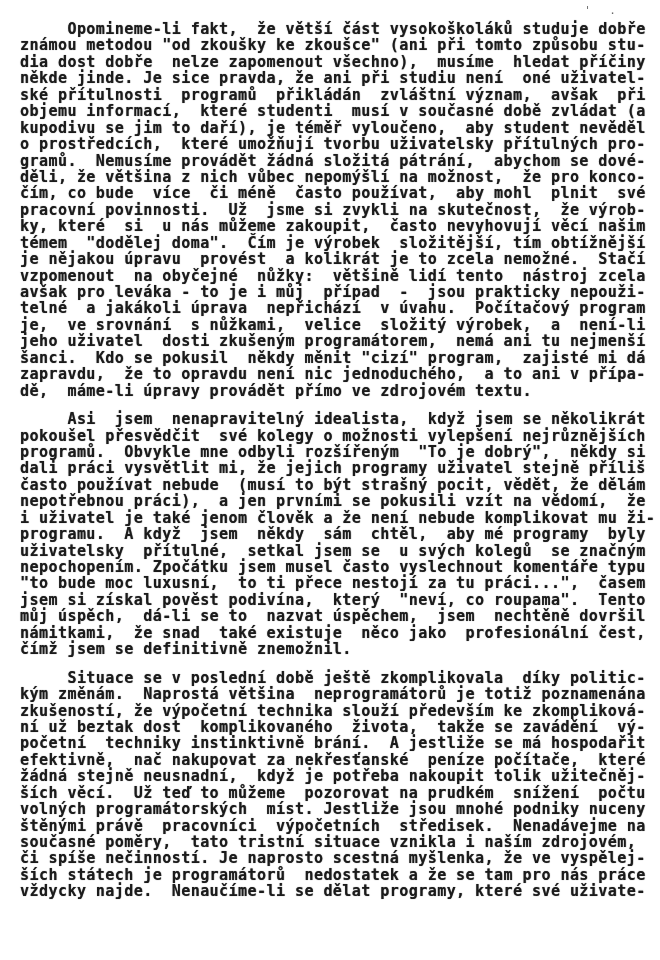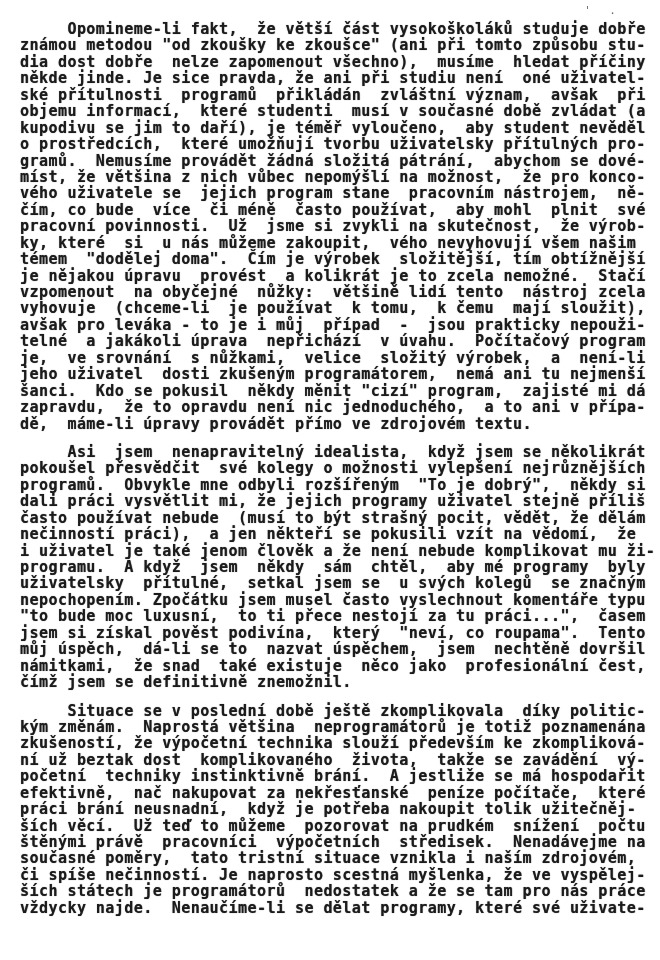--- a/index.html
+++ b/index.html
@@ -57,63 +57,62 @@
       <div class="paragraph">
         <div class="text-line">     Opomineme-li fakt,  že větší část vysokoškoláků studuje dobře</div>
         <div class="text-line">známou metodou "od zkoušky ke zkoušce" (ani při tomto způsobu stu-</div>
         <div class="text-line">dia dost dobře  nelze zapomenout všechno),  musíme  hledat příčiny</div>
         <div class="text-line">někde jinde. Je sice pravda, že ani při studiu není  oné uživatel-</div>
         <div class="text-line">ské přítulnosti  programů  přikládán  zvláštní význam,  avšak  při</div>
         <div class="text-line">objemu informací,  které studenti  musí v současné době zvládat (a</div>
         <div class="text-line">kupodivu se jim to daří), je téměř vyloučeno,  aby student nevěděl</div>
         <div class="text-line">o prostředcích,  které umožňují tvorbu uživatelsky přítulných pro-</div>
         <div class="text-line">gramů.  Nemusíme provádět žádná složitá pátrání,  abychom se dové-</div>
-        <div class="text-line">míst, že většina z nich vůbec nepomýšlí na možnost,  že pro konco-</div>
-        <div class="text-line">vého uživatele se  jejich program stane  pracovním nástrojem,  ně-</div>
+        <div class="text-line">děli, že většina z nich vůbec nepomýšlí na možnost,  že pro konco-</div>
         <div class="text-line">čím, co bude  více  či méně  často používat,  aby mohl  plnit  své</div>
         <div class="text-line">pracovní povinnosti.  Už  jsme si zvykli na skutečnost,  že výrob-</div>
-        <div class="text-line">ky, které  si  u nás můžeme zakoupit,  vého nevyhovují všem našim</div>
+        <div class="text-line">ky, které  si  u nás můžeme zakoupit,  často nevyhovují věcí našim</div>
         <div class="text-line">témem  "dodělej doma".  Čím je výrobek  složitější, tím obtížnější</div>
         <div class="text-line">je nějakou úpravu  provést  a kolikrát je to zcela nemožné.  Stačí</div>
         <div class="text-line">vzpomenout  na obyčejné  nůžky:  většině lidí tento  nástroj zcela</div>
-        <div class="text-line">vyhovuje  (chceme-li  je používat  k tomu,  k čemu  mají sloužit),</div>
         <div class="text-line">avšak pro leváka - to je i můj  případ  -  jsou prakticky nepouži-</div>
         <div class="text-line">telné  a jakákoli úprava  nepřichází  v úvahu.  Počítačový program</div>
         <div class="text-line">je,  ve srovnání  s nůžkami,  velice  složitý výrobek,  a  není-li</div>
         <div class="text-line">jeho uživatel  dosti zkušeným programátorem,  nemá ani tu nejmenší</div>
         <div class="text-line">šanci.  Kdo se pokusil  někdy měnit "cizí" program,  zajisté mi dá</div>
         <div class="text-line">zapravdu,  že to opravdu není nic jednoduchého,  a to ani v přípa-</div>
         <div class="text-line">dě,  máme-li úpravy provádět přímo ve zdrojovém textu.</div>
       </div>
       <div class="paragraph">
         <div class="text-line">     Asi  jsem  nenapravitelný idealista,  když jsem se několikrát</div>
         <div class="text-line">pokoušel přesvědčit  své kolegy o možnosti vylepšení nejrůznějších</div>
         <div class="text-line">programů.  Obvykle mne odbyli rozšířeným  "To je dobrý",  někdy si</div>
         <div class="text-line">dali práci vysvětlit mi, že jejich programy uživatel stejně příliš</div>
         <div class="text-line">často používat nebude  (musí to být strašný pocit, vědět, že dělám</div>
-        <div class="text-line">nečinností práci),  a jen někteří se pokusili vzít na vědomí,  že</div>
+        <div class="text-line">nepotřebnou práci),  a jen prvními se pokusili vzít na vědomí,  že</div>
         <div class="text-line">i uživatel je také jenom člověk a že není nebude komplikovat mu ži-</div>
         <div class="text-line">programu.  A když  jsem  někdy  sám  chtěl,  aby mé programy  byly</div>
         <div class="text-line">uživatelsky  přítulné,  setkal jsem se  u svých kolegů  se značným</div>
         <div class="text-line">nepochopením. Zpočátku jsem musel často vyslechnout komentáře typu</div>
         <div class="text-line">"to bude moc luxusní,  to ti přece nestojí za tu práci...",  časem</div>
         <div class="text-line">jsem si získal pověst podivína,  který  "neví, co roupama".  Tento</div>
         <div class="text-line">můj úspěch,  dá-li se to  nazvat úspěchem,  jsem  nechtěně dovršil</div>
         <div class="text-line">námitkami,  že snad  také existuje  něco jako  profesionální čest,</div>
         <div class="text-line">čímž jsem se definitivně znemožnil.</div>
       </div>
       <div class="paragraph">
         <div class="text-line">     Situace se v poslední době ještě zkomplikovala  díky politic-</div>
         <div class="text-line">kým změnám.  Naprostá většina  neprogramátorů je totiž poznamenána</div>
         <div class="text-line">zkušeností, že výpočetní technika slouží především ke zkompliková-</div>
         <div class="text-line">ní už beztak dost  komplikovaného  života,  takže se zavádění  vý-</div>
         <div class="text-line">početní  techniky instinktivně brání.  A jestliže se má hospodařit</div>
         <div class="text-line">efektivně,  nač nakupovat za nekřesťanské  peníze počítače,  které</div>
-        <div class="text-line">práci brání neusnadní,  když je potřeba nakoupit tolik užitečněj-</div>
+        <div class="text-line">žádná stejně neusnadní,  když je potřeba nakoupit tolik užitečněj-</div>
         <div class="text-line">ších věcí.  Už teď to můžeme  pozorovat na prudkém  snížení  počtu</div>
+        <div class="text-line">volných programátorských  míst. Jestliže jsou mnohé podniky nuceny</div>
         <div class="text-line">štěnými právě  pracovníci  výpočetních  středisek.  Nenadávejme na</div>
         <div class="text-line">současné poměry,  tato tristní situace vznikla i naším zdrojovém,</div>
         <div class="text-line">či spíše nečinností. Je naprosto scestná myšlenka, že ve vyspělej-</div>
         <div class="text-line">ších státech je programátorů  nedostatek a že se tam pro nás práce</div>
         <div class="text-line">vždycky najde.  Nenaučíme-li se dělat programy, které své uživate-</div>
       </div>
     </div>
 </div>
 
 </body></html>

